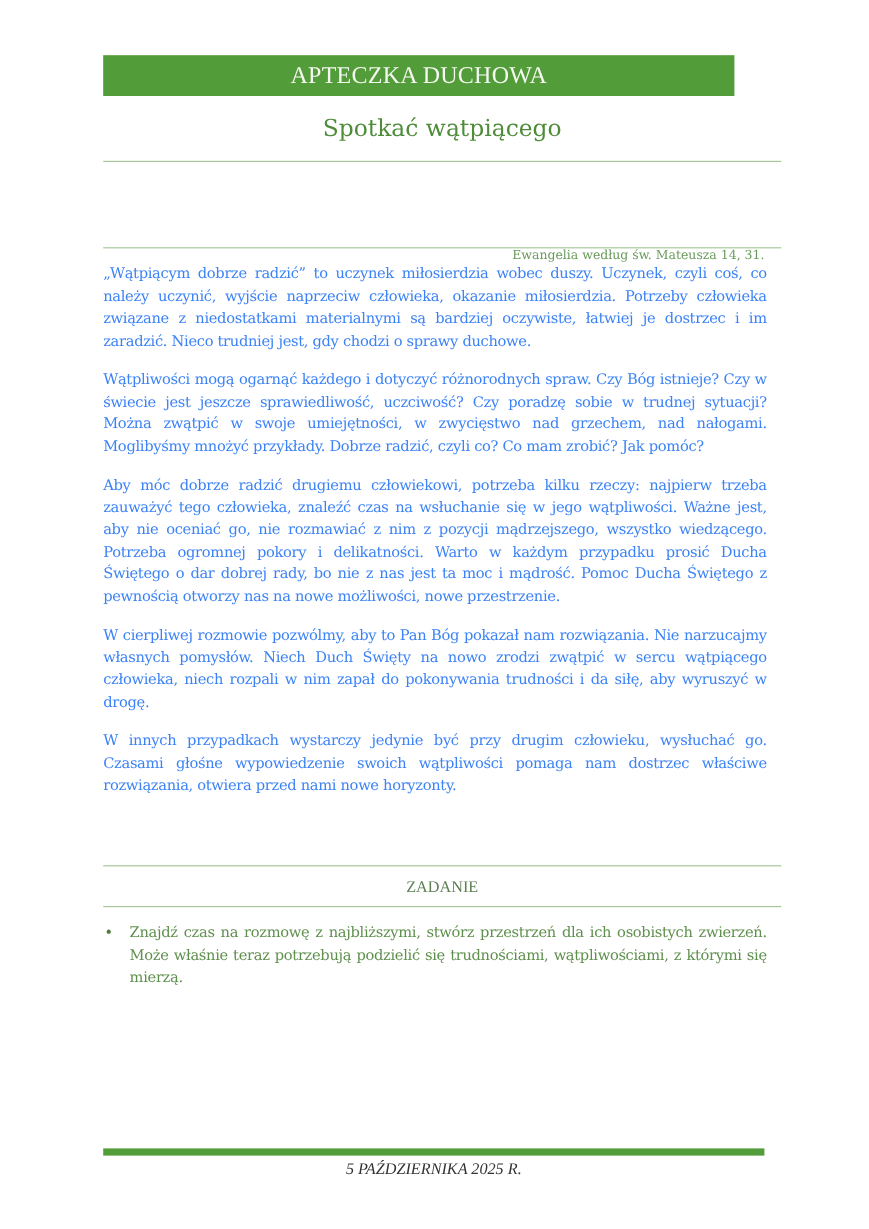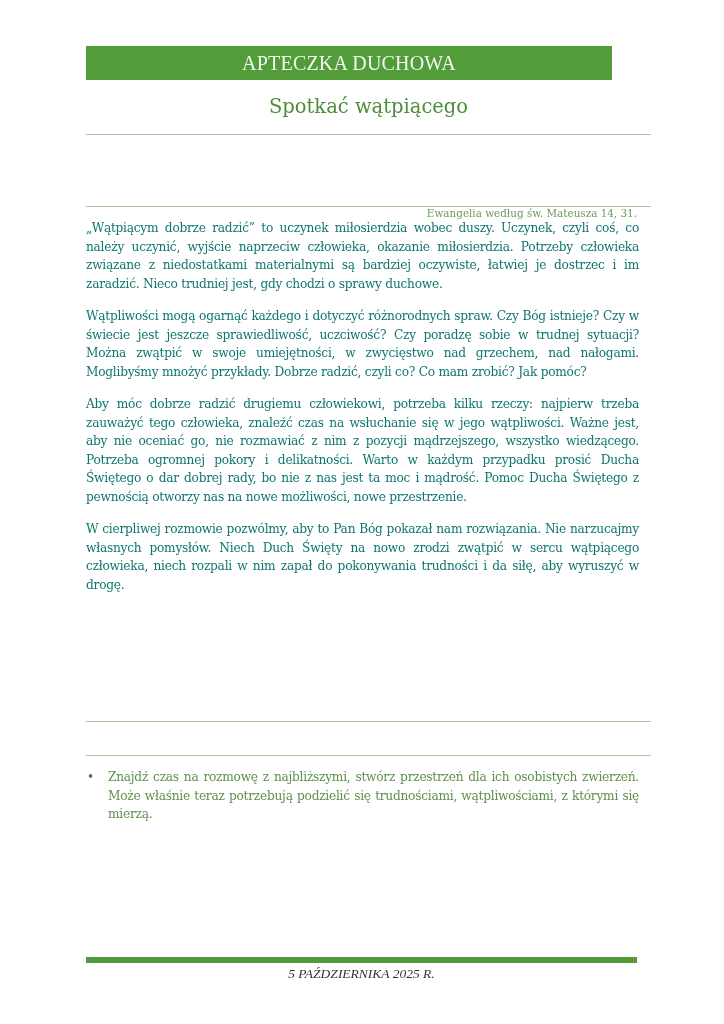--- a/index.html
+++ b/index.html
@@ -80,21 +80,21 @@
       left: 0;
       top: 219px;
       width: 553px;
     }
     .body-text p {
       margin: 0 0 14px 0;
       font-family: "DejaVu Serif", serif;
       font-size: 12.2px;
       line-height: 18.5px;
       text-align: justify;
-      color: #0f766e;
+      color: #3b82f6;
       letter-spacing: -0.25px;
     }
     .task-title {
       position: absolute;
       left: 0;
       top: 730px;
       width: 565px;
       text-align: center;
       color: #5d7f52;
       font-family: "Liberation Serif", serif;
@@ -163,23 +163,25 @@
 
   <div class="quote-source">Ewangelia według św. Mateusza 14, 31.</div>
 
   <div class="rule" style="top:206px;"></div>
 
   <div class="body-text">
     <p>„Wątpiącym dobrze radzić” to uczynek miłosierdzia wobec duszy. Uczynek, czyli coś, co należy uczynić, wyjście naprzeciw człowieka, okazanie miłosierdzia. Potrzeby człowieka związane z niedostatkami materialnymi są bardziej oczywiste, łatwiej je dostrzec i im zaradzić. Nieco trudniej jest, gdy chodzi o sprawy duchowe.</p>
     <p>Wątpliwości mogą ogarnąć każdego i dotyczyć różnorodnych spraw. Czy Bóg istnieje? Czy w świecie jest jeszcze sprawiedliwość, uczciwość? Czy poradzę sobie w trudnej sytuacji? Można zwątpić w swoje umiejętności, w zwycięstwo nad grzechem, nad nałogami. Moglibyśmy mnożyć przykłady. Dobrze radzić, czyli co? Co mam zrobić? Jak pomóc?</p>
     <p>Aby móc dobrze radzić drugiemu człowiekowi, potrzeba kilku rzeczy: najpierw trzeba zauważyć tego człowieka, znaleźć czas na wsłuchanie się w jego wątpliwości. Ważne jest, aby nie oceniać go, nie rozmawiać z nim z pozycji mądrzejszego, wszystko wiedzącego. Potrzeba ogromnej pokory i delikatności. Warto w każdym przypadku prosić Ducha Świętego o dar dobrej rady, bo nie z nas jest ta moc i mądrość. Pomoc Ducha Świętego z pewnością otworzy nas na nowe możliwości, nowe przestrzenie.</p>
     <p>W cierpliwej rozmowie pozwólmy, aby to Pan Bóg pokazał nam rozwiązania. Nie narzucajmy własnych pomysłów. Niech Duch Święty na nowo zrodzi zwątpić w sercu wątpiącego człowieka, niech rozpali w nim zapał do pokonywania trudności i da siłę, aby wyruszyć w drogę.</p>
+    <p>W innych przypadkach wystarczy jedynie być przy drugim człowieku, wysłuchać go. Czasami głośne wypowiedzenie swoich wątpliwości pomaga nam dostrzec właściwe rozwiązania, otwiera przed nami nowe horyzonty.</p>
   </div>
 
   <div class="rule" style="top:721px;"></div>
+  <div class="task-title">ZADANIE</div>
   <div class="rule" style="top:755px;"></div>
 
   <ul class="task-list">
     <li class="task-item">
       <span class="bullet">•</span>
       <span>Znajdź czas na rozmowę z najbliższymi, stwórz przestrzeń dla ich osobistych zwierzeń. Może właśnie teraz potrzebują podzielić się trudnościami, wątpliwościami, z którymi się mierzą.</span>
     </li>
   </ul>
 
   <div class="footer-bar"></div>

